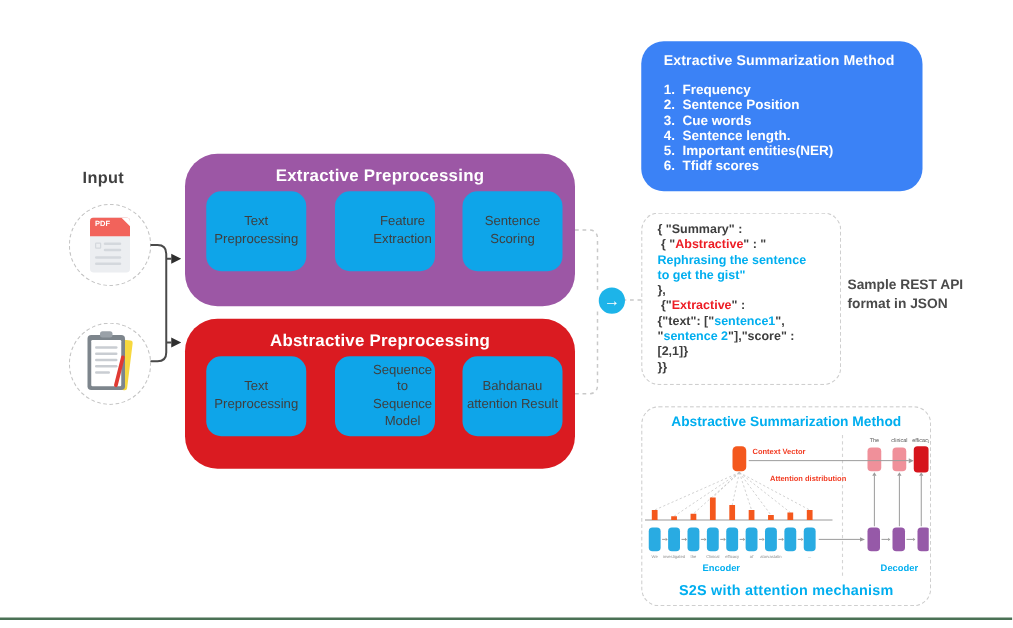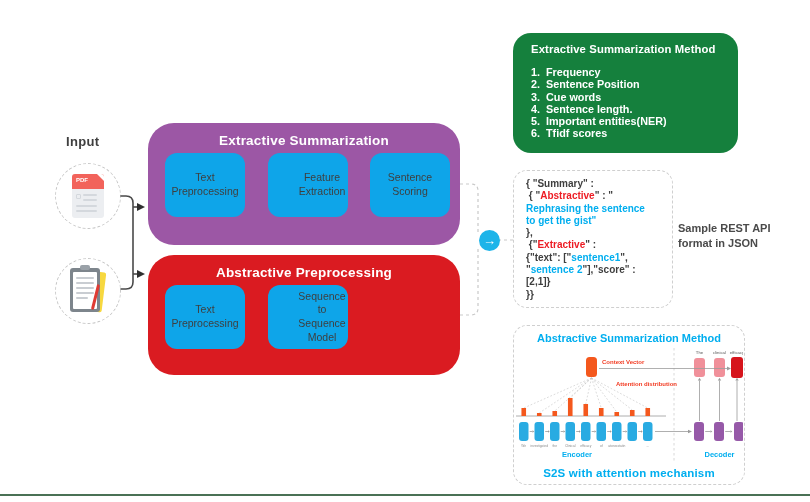--- a/index.html
+++ b/index.html
@@ -37,21 +37,21 @@
         display:flex;align-items:center;justify-content:center;text-align:center;
         font-size:10.5px;color:#3f3f3f;line-height:1.3;padding:3px;}
   .step:nth-child(1){left:17px;} .step:nth-child(2){left:120px;padding-left:31px;} .step:nth-child(3){left:222px;}
 
   
   .conn{pointer-events:none;}
   .api-circle{left:479px;top:230px;width:21px;height:21px;border-radius:50%;background:#1db4e9;color:#fff;
               display:flex;align-items:center;justify-content:center;font-size:13px;font-weight:bold;line-height:1;}
 
   
-  .method-card{left:513px;top:33px;width:225px;height:120px;background:#15803d;border-radius:18px;
+  .method-card{left:513px;top:33px;width:225px;height:120px;background:#3b82f6;border-radius:18px;
                color:#fff;padding:10px 10px 0 18px;}
   .method-title{font-size:11.3px;font-weight:bold;letter-spacing:.1px;margin-bottom:11px;}
   .mrow{display:flex;font-size:10.8px;font-weight:bold;line-height:12.3px;}
   .mnum{width:15px;flex:none;}
 
   
   .json-box{left:513px;top:170px;width:160px;height:138px;border:1.5px dashed #cfcfcf;border-radius:14px;
             padding:7px 4px 0 12px;}
   .cline{font-size:10px;font-weight:bold;line-height:12.3px;white-space:pre;color:#3e3e3e;}
   .cline .dark{color:#3e3e3e;} .cline .red{color:#ed1c24;} .cline .cyan{color:#00aeef;}
@@ -107,33 +107,34 @@
 
   <svg class="abs conn" style="left:118px;top:188px;" width="32" height="112" viewBox="118 188 32 112">
     <path d="M121,196 H126 Q133,196 133,203 V282 Q133,289 126,289 H121" fill="none" stroke="#4a4a4a" stroke-width="1.6" stroke-linecap="round"></path>
     <path d="M133,207 H137" stroke="#4a4a4a" stroke-width="1.6"></path>
     <path d="M137,203 L145,207 L137,211 Z" fill="#2f2f2f"></path>
     <path d="M133,274 H137" stroke="#4a4a4a" stroke-width="1.6"></path>
     <path d="M137,270 L145,274 L137,278 Z" fill="#2f2f2f"></path>
   </svg>
 
   <div class="abs flowbox purplebox">
-    <div class="flow-title">Extractive Summarization</div>
+    <div class="flow-title">Extractive Preprocessing</div>
     <div class="steps" id="extractive-steps">
         <div class="step">Text Preprocessing</div>
         <div class="step">Feature Extraction</div>
         <div class="step">Sentence Scoring</div>
       </div>
   </div>
 
   <div class="abs flowbox redbox">
     <div class="flow-title">Abstractive Preprocessing</div>
     <div class="steps" id="abstractive-steps">
         <div class="step">Text Preprocessing</div>
         <div class="step">Sequence to Sequence Model</div>
+        <div class="step">Bahdanau attention Result</div>
       </div>
   </div>
 
   <svg class="abs conn" style="left:455px;top:178px;" width="62" height="142" viewBox="455 178 62 142">
     <path d="M460,184 H471 Q478,184 478,191 V233" fill="none" stroke="#c9c9c9" stroke-width="1.2" stroke-dasharray="3 3"></path>
     <path d="M460,315 H471 Q478,315 478,308 V247" fill="none" stroke="#c9c9c9" stroke-width="1.2" stroke-dasharray="3 3"></path>
     <path d="M480,240 H513" fill="none" stroke="#c9c9c9" stroke-width="1.2" stroke-dasharray="3 3"></path>
   </svg>
   <div class="abs api-circle">
     <span>→</span>

